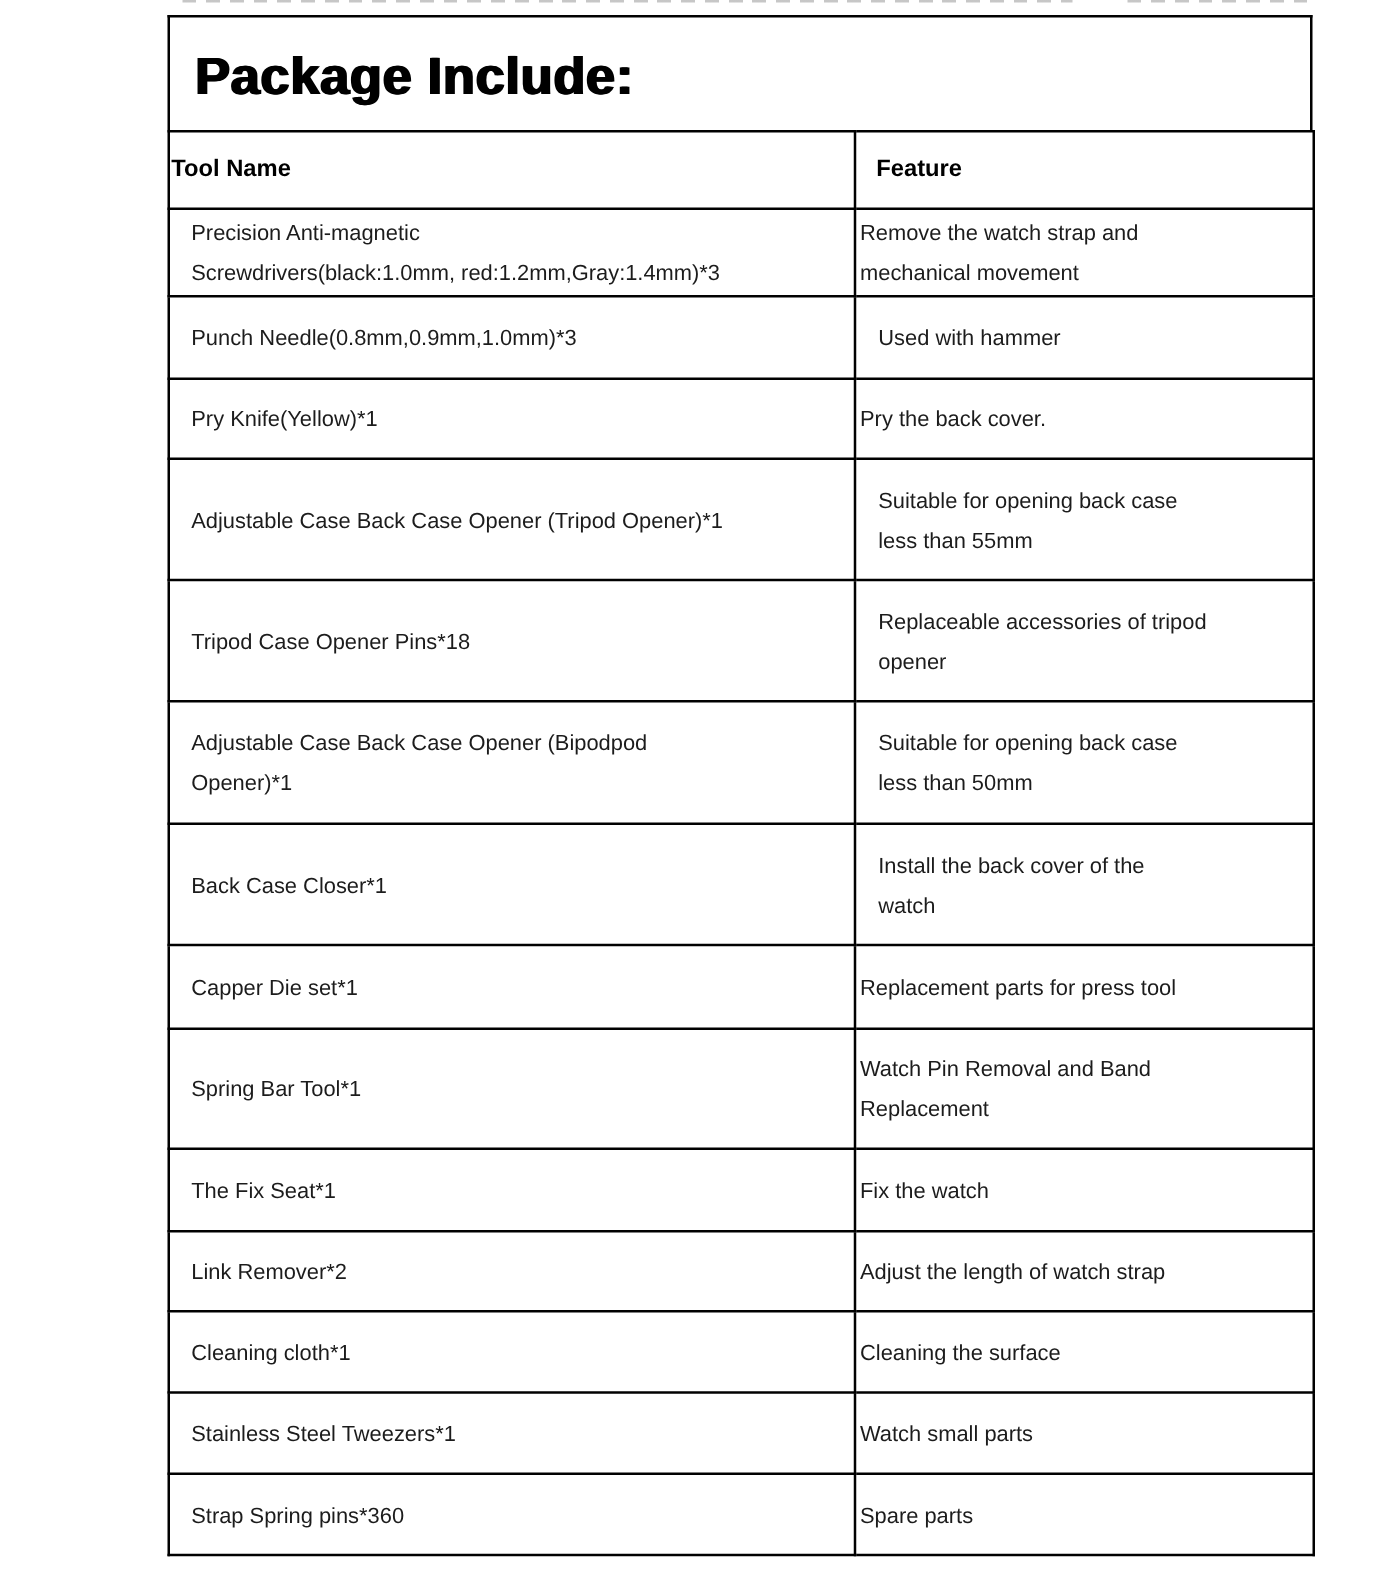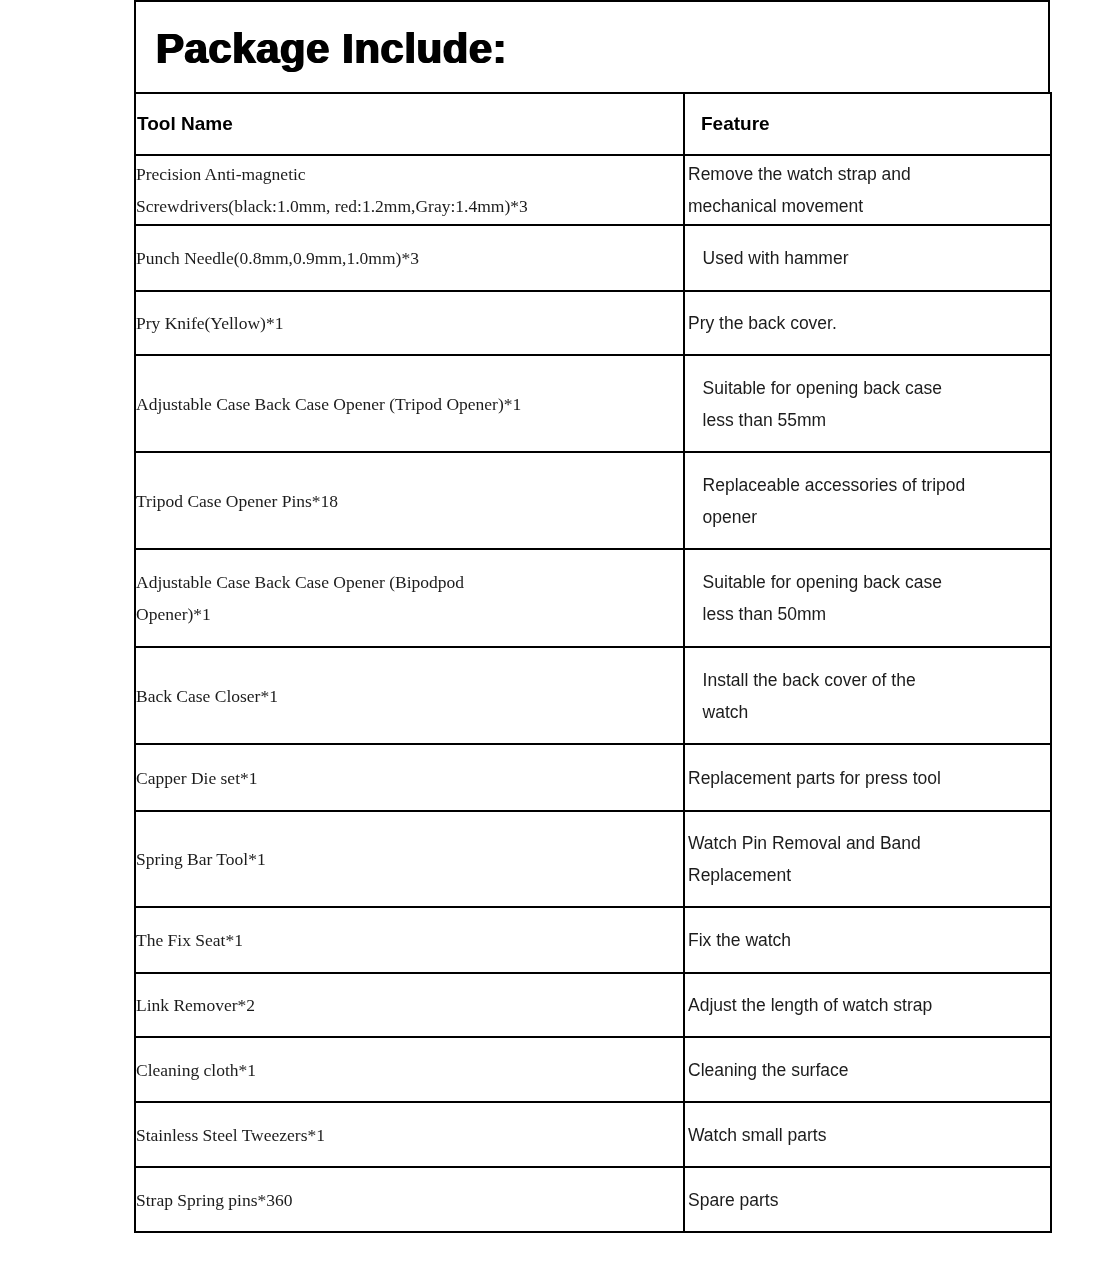--- a/index.html
+++ b/index.html
@@ -24,21 +24,21 @@
     background: repeating-linear-gradient(90deg,
       rgba(130,130,130,0.45) 0 11px,
       rgba(0,0,0,0) 11px 19px);
   }
   .top-artifact.seg1 { left: 146px; width: 712px; }
   .top-artifact.seg2 { left: 902px; width: 146px; }
 
   .sheet {
     position: absolute;
     left: 134px;
-    top: 0;
+    top: 12px;
     width: 916px;
   }
 
   .title-box {
     box-sizing: border-box;
     width: 916px;
     height: 92px;
     border: 2px solid #000;
     border-bottom: none;
     display: flex;
@@ -77,21 +77,21 @@
   thead tr { height: 62px; }
   table.pkg th {
     font-size: 19px;
     font-weight: bold;
     color: #000;
     white-space: nowrap;
   }
   table.pkg th.h-tool    { }
   table.pkg th.h-feature { padding-left: 16px; }
 
-  table.pkg td.td-tool    { padding-left: 0;  padding-right: 2px; font-family: Liberation Serif, serif; }
+  table.pkg td.td-tool    { padding-left: 17px;  padding-right: 2px; }
   table.pkg td.td-feature { padding-left: 3px;  padding-right: 8px; }
 
   tbody tr:nth-child(1)  { height: 70px; }
   tbody tr:nth-child(2)  { height: 66px; }
   tbody tr:nth-child(3)  { height: 64px; }
   tbody tr:nth-child(4)  { height: 97px; }
   tbody tr:nth-child(5)  { height: 97px; }
   tbody tr:nth-child(6)  { height: 98px; }
   tbody tr:nth-child(7)  { height: 97px; }
   tbody tr:nth-child(8)  { height: 67px; }

